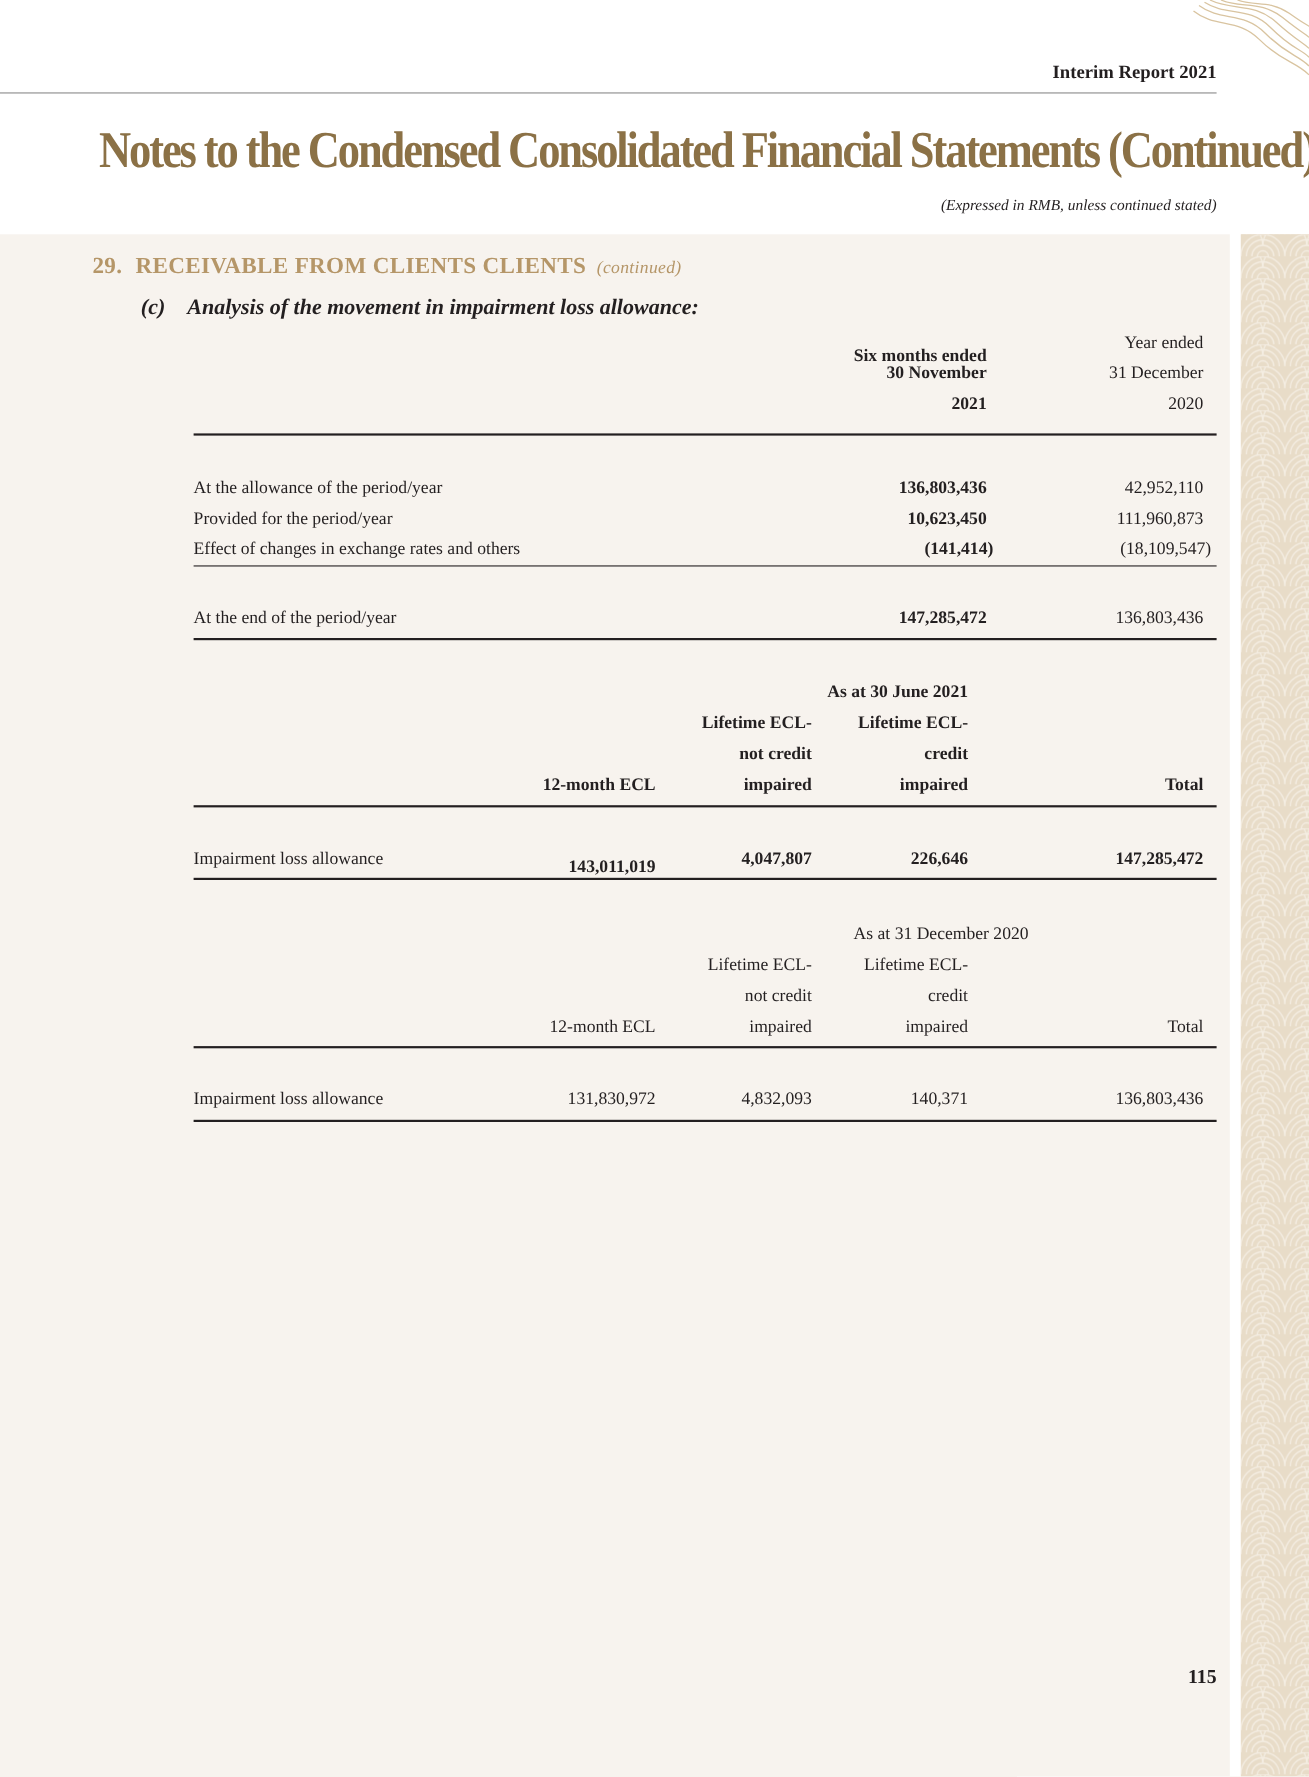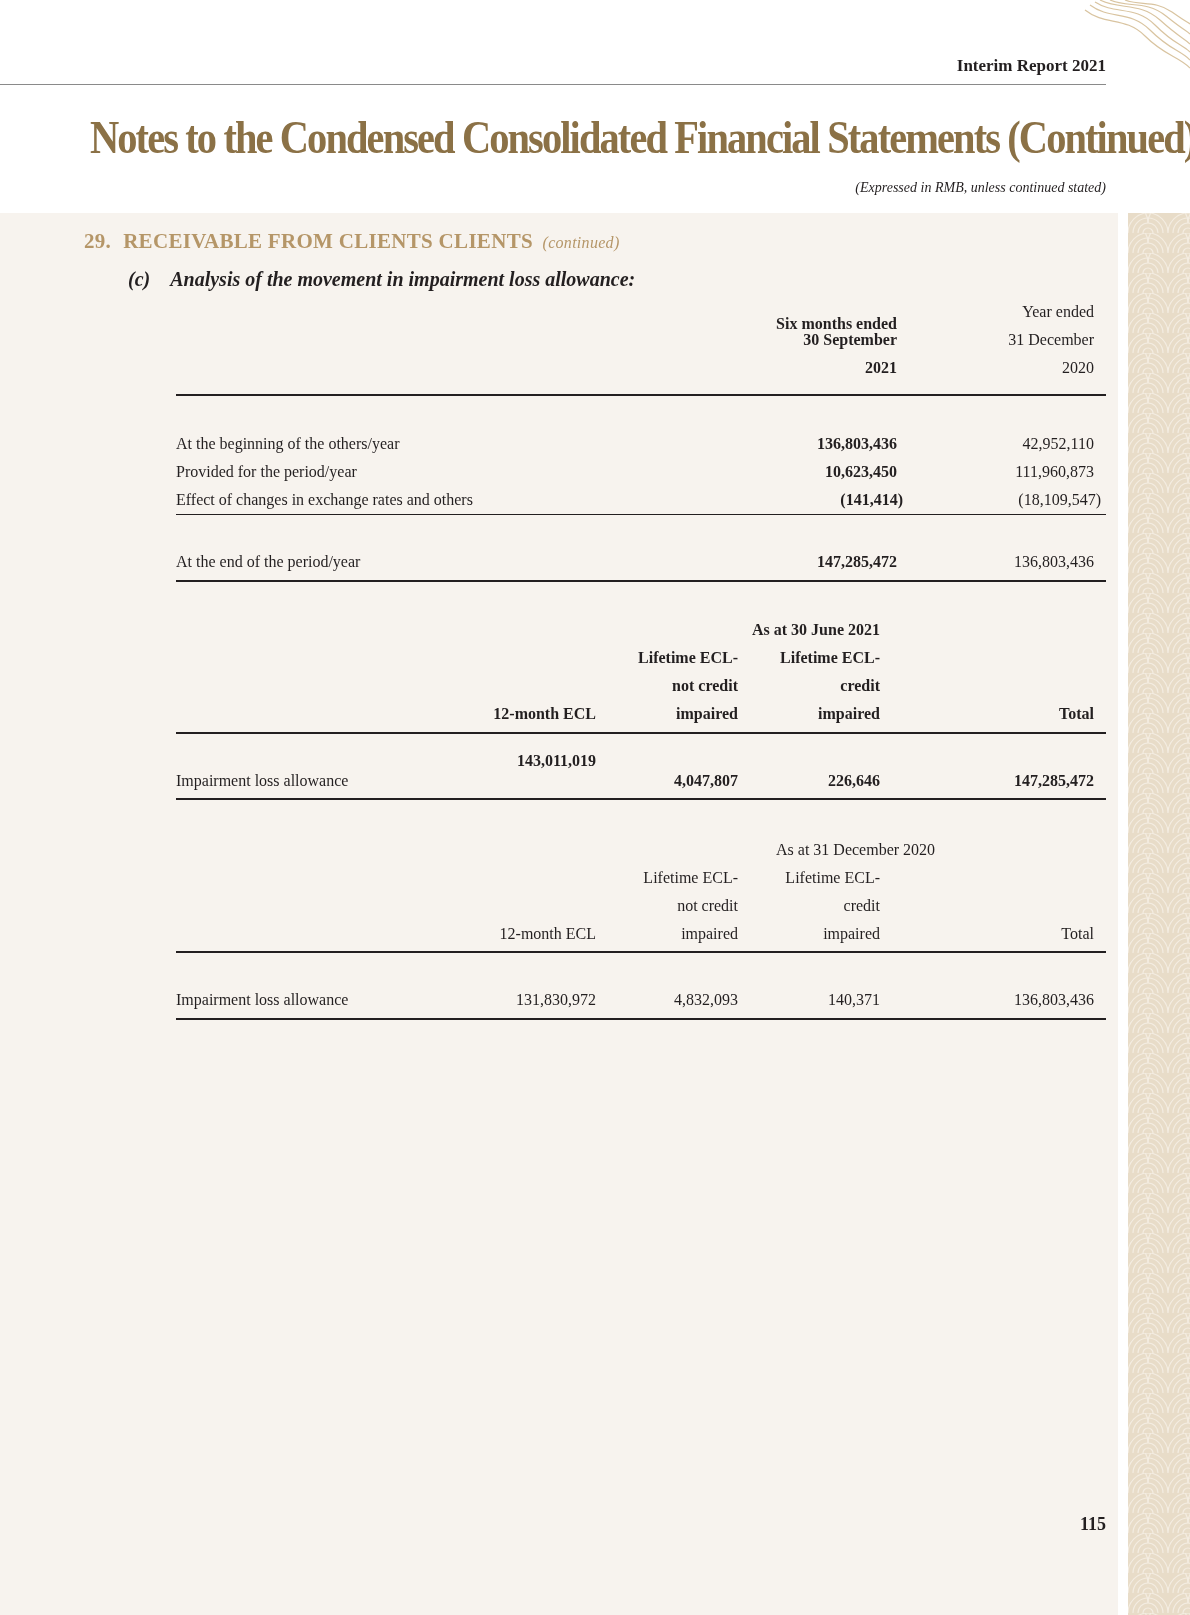--- a/index.html
+++ b/index.html
@@ -100,29 +100,29 @@
 <div class="section-heading">
   <span class="num">29.</span><span>RECEIVABLE FROM CLIENTS CLIENTS</span>
   <span class="cont">(continued)</span>
 </div>
 <div class="sub-heading">
   <span class="lbl">(c)</span><span>Analysis of the movement in impairment loss allowance:</span>
 </div>
 
 <div>
   <div class="abs r b" style="right:293px; top:303px;margin-top:12px;">Six months ended</div>
-  <div class="abs r b" style="right:293px; top:331px;">30 September</div>
+  <div class="abs r b" style="right:293px; top:331px;">30 November</div>
   <div class="abs r b" style="right:293px; top:359px;">2021</div>
   <div class="abs r" style="right:96px; top:303px;">Year ended</div>
   <div class="abs r" style="right:96px; top:331px;">31 December</div>
   <div class="abs r" style="right:96px; top:359px;margin-left:43px;">2020</div>
   <div class="rule thick" style="left:176px; top:394px; width:930px;"></div>
 
   <div>
-    <div class="abs" style="left:176px; top:435px;">At the beginning of the others/year</div>
+    <div class="abs" style="left:176px; top:435px;">At the allowance of the period/year</div>
     <div class="abs r b" style="right:293px; top:435px;">136,803,436</div>
     <div class="abs r" style="right:96px; top:435px;">42,952,110</div>
   </div>
   <div>
     <div class="abs" style="left:176px; top:463px;">Provided for the period/year</div>
     <div class="abs r b" style="right:293px; top:463px;">10,623,450</div>
     <div class="abs r" style="right:96px; top:463px;margin-left:42px;">111,960,873</div>
   </div>
   <div>
     <div class="abs" style="left:176px; top:491px;">Effect of changes in exchange rates and others</div>
@@ -146,21 +146,21 @@
   <div class="abs r b" style="right:452px; top:705px;">impaired</div>
   <div class="abs r b" style="right:310px; top:649px;">Lifetime ECL-</div>
   <div class="abs r b" style="right:310px; top:677px;">credit</div>
   <div class="abs r b" style="right:310px; top:705px;">impaired</div>
   <div class="abs r b" style="right:594px; top:705px;">12-month ECL</div>
   <div class="abs r b" style="right:96px; top:705px;">Total</div>
   <div class="rule thick" style="left:176px; top:732px; width:930px;"></div>
 
   <div>
     <div class="abs" style="left:176px; top:772px;">Impairment loss allowance</div>
-    <div class="abs r b" style="right:594px; top:752px;margin-left:40px;">143,011,019</div>
+    <div class="abs r b" style="right:594px; top:780px;margin-left:40px;">143,011,019</div>
     <div class="abs r b" style="right:452px; top:772px;">4,047,807</div>
     <div class="abs r b" style="right:310px; top:772px;">226,646</div>
     <div class="abs r b" style="right:96px; top:772px;">147,285,472</div>
   </div>
   <div class="rule thick" style="left:176px; top:798px; width:930px;"></div>
 </div>
 
 <div>
   <div class="abs" style="left:776px; top:841px;">As at 31 December 2020</div>
   <div class="abs r" style="right:452px; top:869px;">Lifetime ECL-</div>

